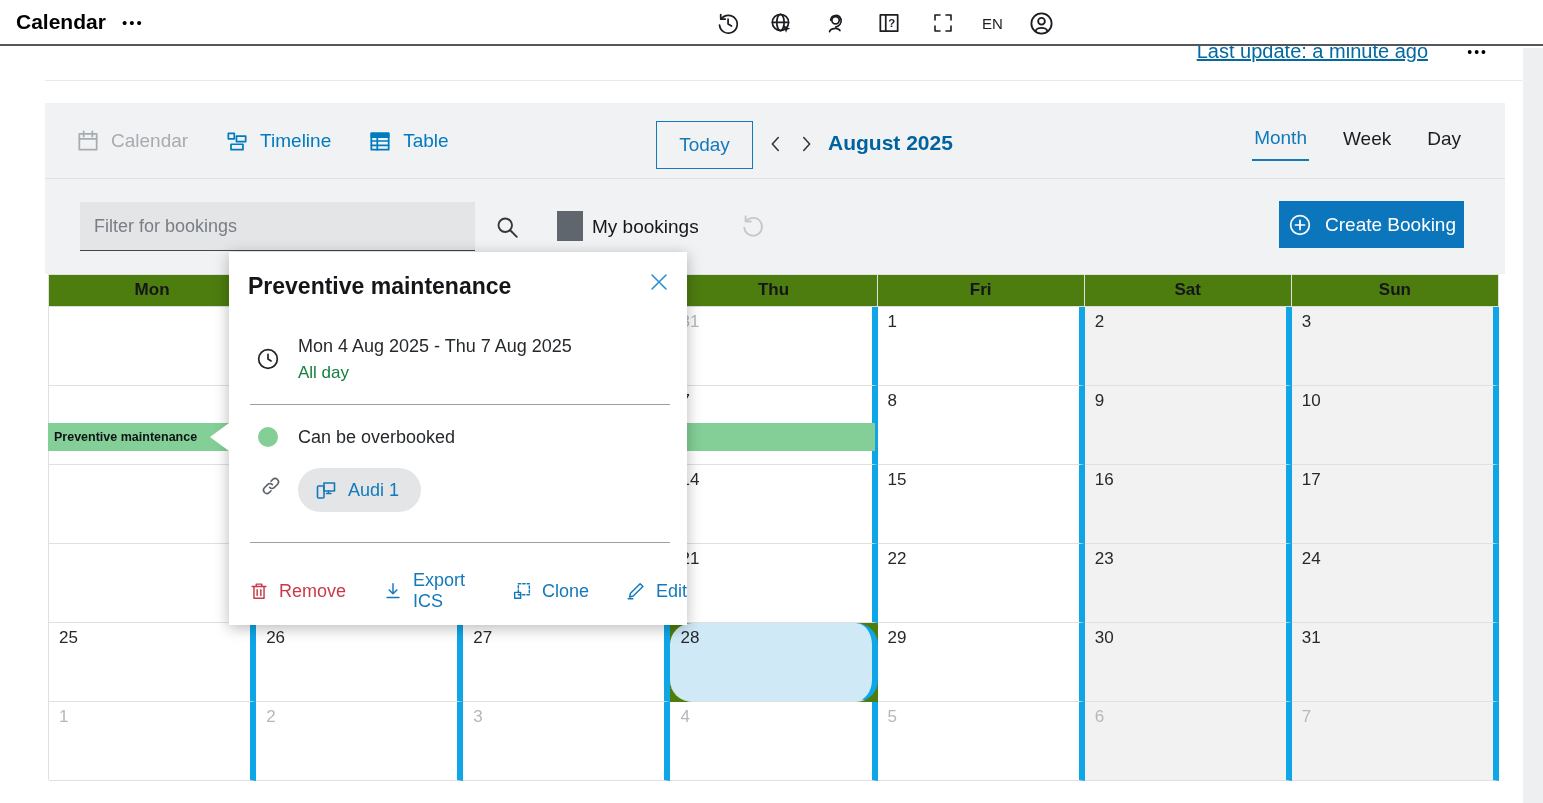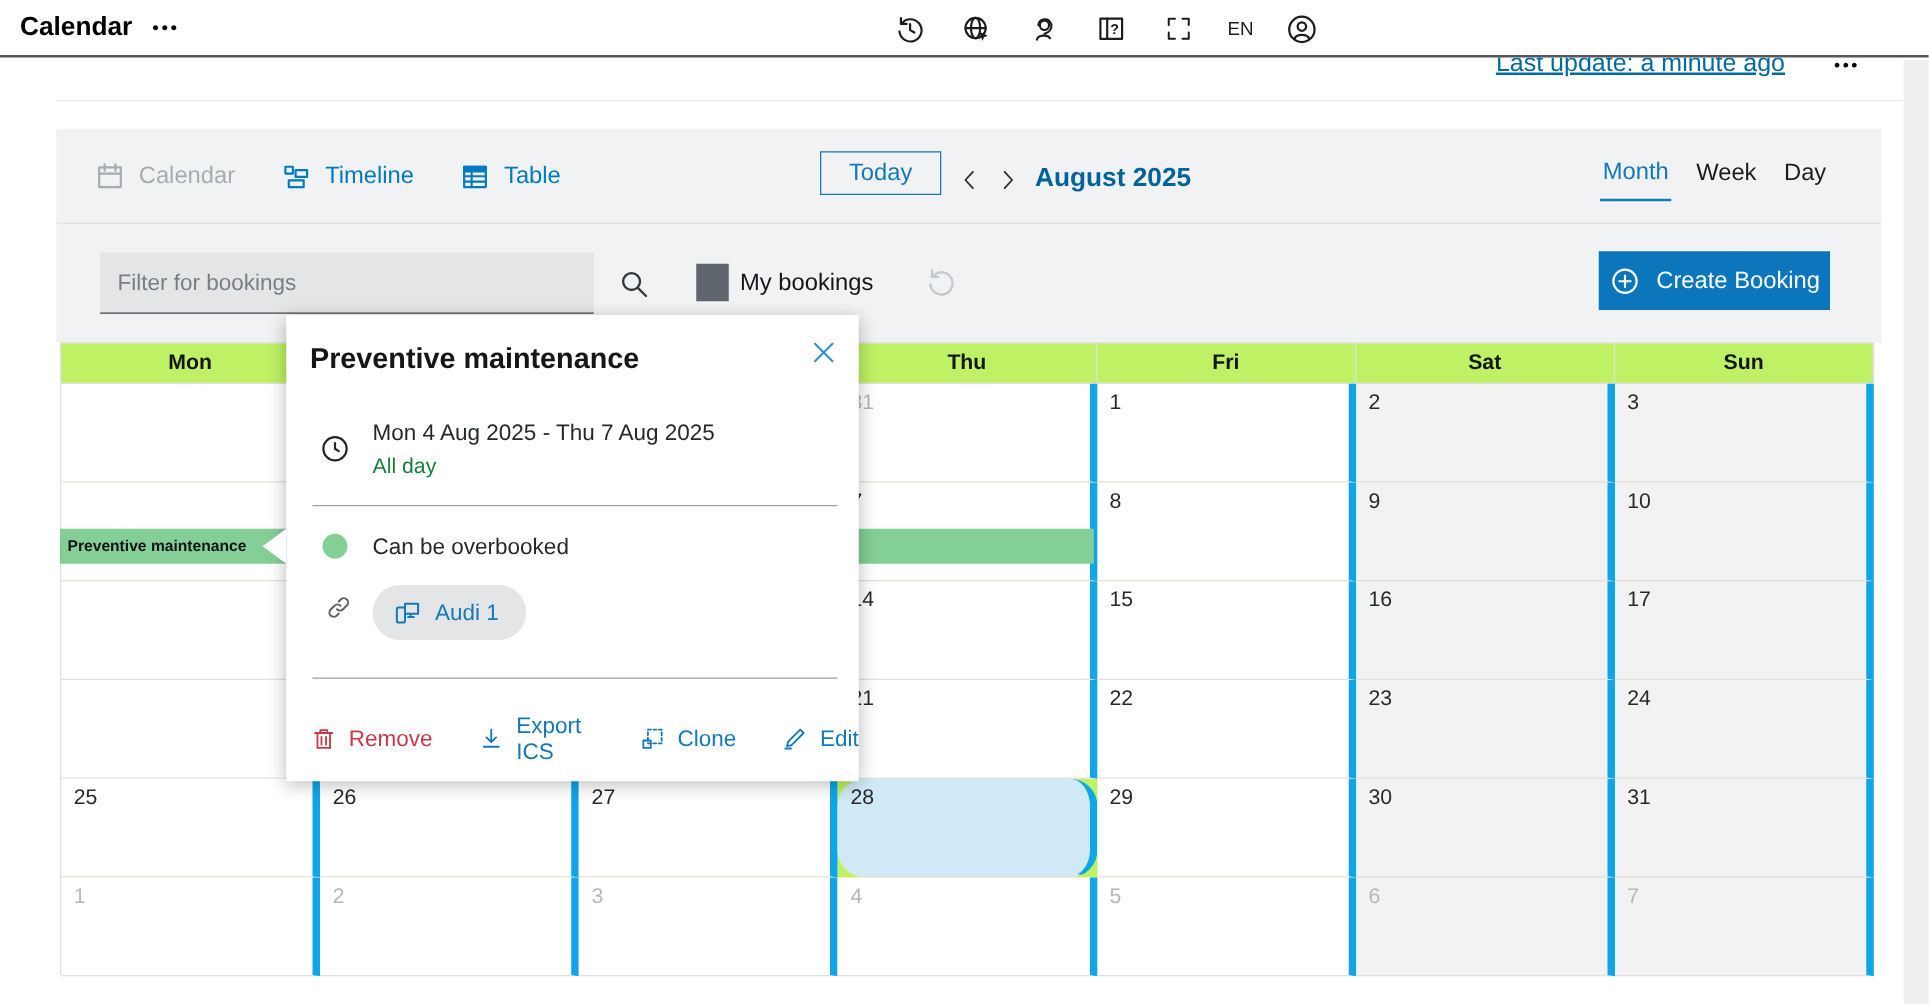--- a/index.html
+++ b/index.html
@@ -25,41 +25,41 @@
   
   #toolbar-band { position:absolute; left:45px; top:103px; width:1460px; height:171px; background:#f1f2f3; }
   #band-divider { position:absolute; left:0; top:75px; width:100%; height:1px; background:#dfe1e3; }
 
   .view-tabs { position:absolute; left:30px; top:0; height:75px; display:flex; align-items:center; gap:36px; }
   .view-tab { display:flex; align-items:center; gap:10px; font-size:19px; cursor:pointer; }
   .view-tab .ico { width:26px; height:26px; }
   .view-tab.disabled { color:#a6acb2; cursor:default; }
   .view-tab.link { color:#007bc0; }
 
-  #today-button { position:absolute; left:611px; top:18px; width:97px; height:35px; border:1px solid #1379bb; color:#1379bb; background:transparent; font-size:19px; font-family:inherit; cursor:pointer; }
+  #today-button { position:absolute; left:611px; top:18px; width:97px; height:48px; border:1px solid #1379bb; color:#1379bb; background:transparent; font-size:19px; font-family:inherit; cursor:pointer; }
   .nav-chevron { position:absolute; top:23px; width:26px; height:36px; color:#2c2f33; cursor:pointer; }
   #chevron-left { left:718px; }
   #chevron-right { left:748px; }
   #period-label { position:absolute; left:783px; top:28px; font-size:21px; font-weight:bold; color:#00629f; }
 
-  .range-tabs { position:absolute; right:42px; top:0; height:75px; display:flex; align-items:center; gap:18px; }
+  .range-tabs { position:absolute; right:42px; top:0; height:75px; display:flex; align-items:center; gap:32px; }
   .range-tab { font-size:19px; color:#1b1d20; cursor:pointer; padding:6px 2px 10px; }
   .range-tab.active { color:#1379bb; border-bottom:2px solid #1379bb; }
 
   #filter-input { position:absolute; left:35px; top:99px; width:395px; height:49px; background:#e4e5e7; border:none; border-bottom:1px solid #43474c; font-size:18px; font-family:Liberation Sans, sans-serif; color:#222528; padding:0 14px; }
   #filter-input::placeholder { color:#787e85; }
   #search-icon { position:absolute; left:448px; top:110px; width:28px; height:28px; color:#33373b; cursor:pointer; }
   #my-bookings-checkbox { position:absolute; left:512px; top:108px; width:26px; height:30px; background:#5f666d; cursor:pointer; }
   #my-bookings-label { position:absolute; left:547px; top:113px; font-size:19px; color:#141619; }
   #refresh-icon { position:absolute; left:693px; top:108px; width:28px; height:28px; color:#c4c8cc; cursor:pointer; }
   #create-booking-button { position:absolute; right:41px; top:98px; height:47px; padding:0 8px; background:#0b76bc; color:#fff; border:none; font-size:19px; font-family:inherit; display:flex; align-items:center; gap:12px; cursor:pointer; }
   #create-booking-button .ico { width:26px; height:26px; }
 
   
-  #calendar-grid { position:absolute; left:48px; top:274px; width:1451px; height:506px; border-left:1px solid #e0e0e0; border-top:1px solid #e0e0e0; background:#bef264; }
+  #calendar-grid { position:absolute; left:48px; top:274px; width:1451px; height:506px; border-left:1px solid #e0e0e0; border-top:1px solid #e0e0e0; background:#4d7c0f; }
   .grid-row { display:flex; }
   .day-header-cell { width:207.28px; height:32px; border-right:1px solid #e0e0e0; border-bottom:1px solid #dcdcdc; font-size:17px; font-weight:bold; text-align:center; line-height:30px; color:#141619; }
   .day-cell { width:207.28px; height:79px; border-right:6px solid #0ea5e9; border-bottom:1px solid #e0e0e0; font-size:17px; text-align:left; padding:5px 10px; color:#26292c; cursor:pointer; background:#fff; }
   .day-cell.weekend { background:#f2f2f3; }
   .day-cell.muted { color:#b3b8bd; }
   .day-cell.today { background:#cfe9f6;border-radius:22px; }
 
   
   #event-bar { position:absolute; left:48px; top:423px; width:827px; height:28px; background:#84cf97; z-index:5; cursor:pointer; display:flex; align-items:center; }
   #event-bar-label { font-size:12.5px; font-weight:bold; color:#101316; padding-left:6px; white-space:nowrap; }

